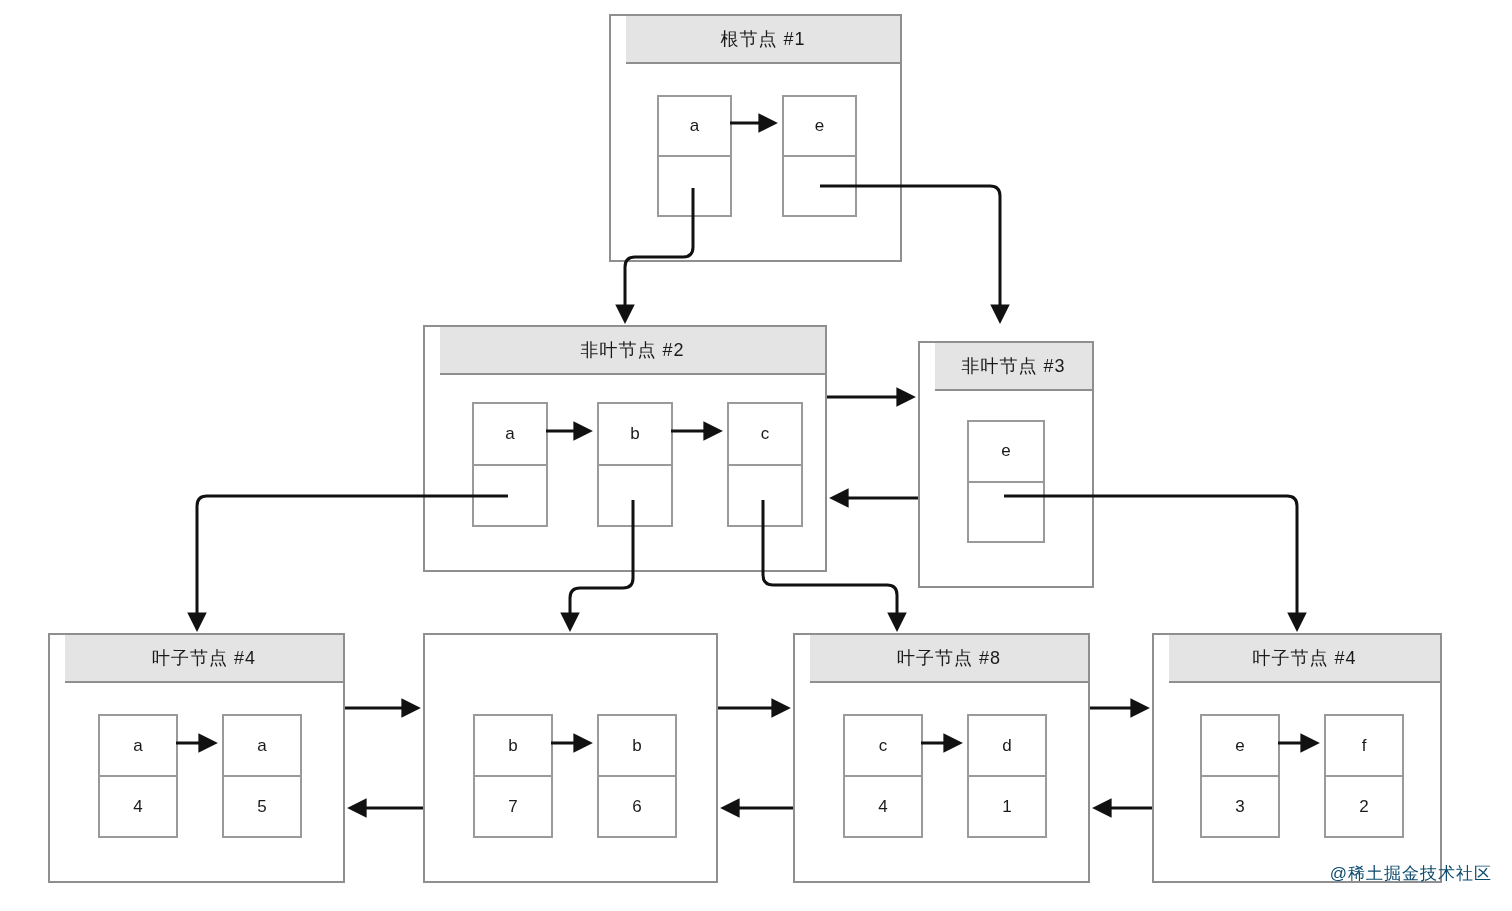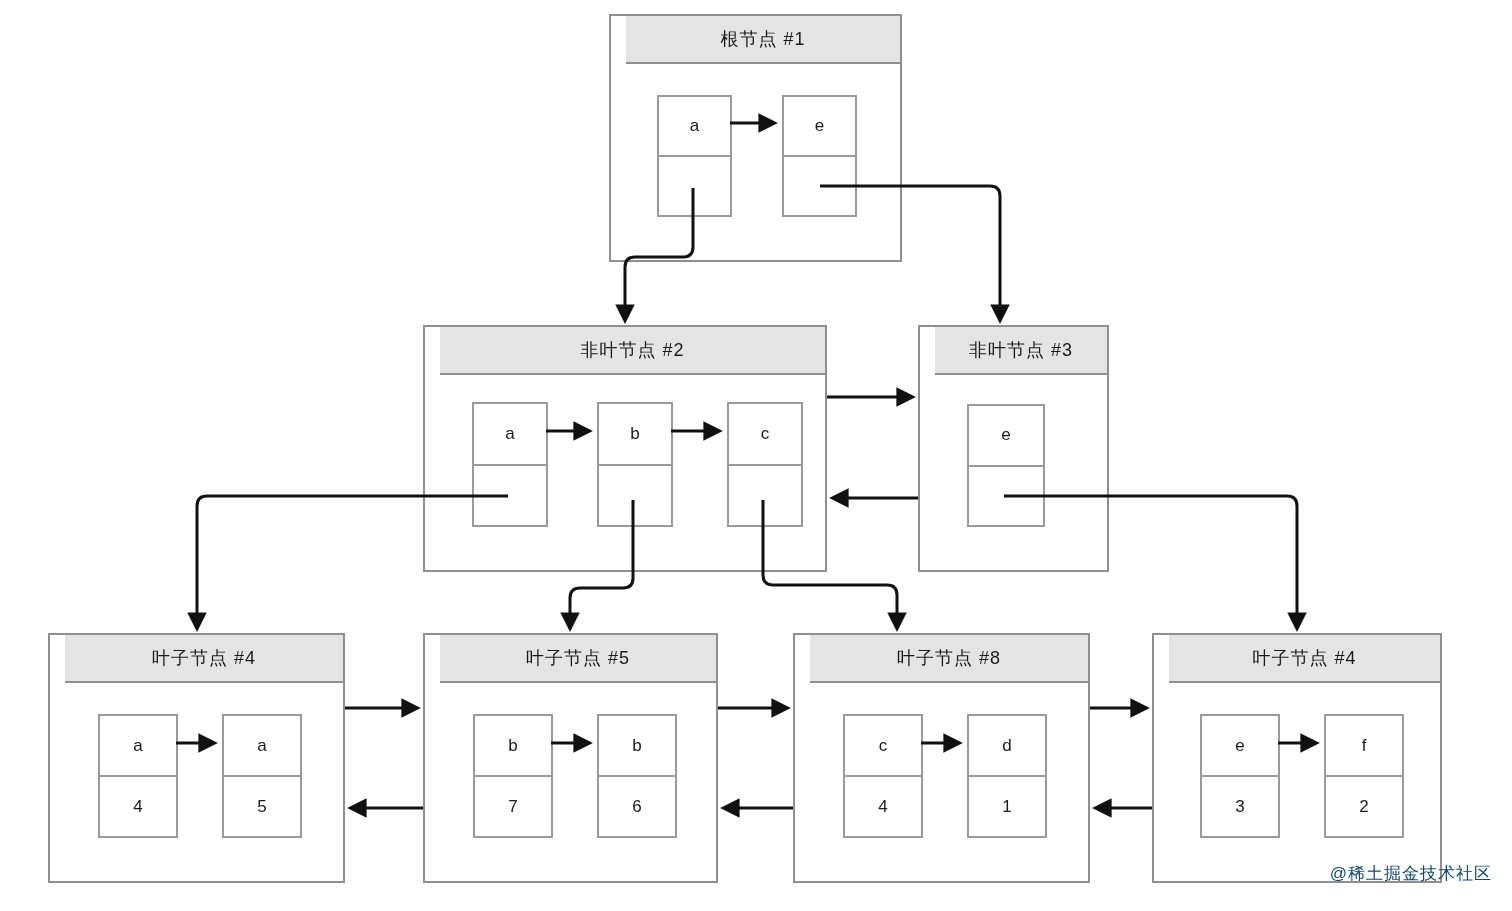--- a/index.html
+++ b/index.html
@@ -93,42 +93,41 @@
     <div class="cell" style="left:172px;top:75px;width:76px;height:125px">
       <div class="cell-key">b</div>
       <div class="cell-ptr"></div>
     </div>
     <div class="cell" style="left:302px;top:75px;width:76px;height:125px">
       <div class="cell-key">c</div>
       <div class="cell-ptr"></div>
     </div>
   </div>
 
-  <div class="node" style="left:918px;top:325px;width:191px;height:247px">
+  <div class="node" style="left:918px;top:341px;width:176px;height:247px">
     <div class="node-header">非叶节点 #3</div>
     <div class="cell" style="left:47px;top:77px;width:78px;height:123px">
       <div class="cell-key">e</div>
       <div class="cell-ptr"></div>
     </div>
   </div>
 
   <div class="node" style="left:48px;top:633px;width:297px;height:250px">
     <div class="node-header">叶子节点 #4</div>
     <div class="cell" style="left:48px;top:79px;width:80px;height:124px">
       <div class="cell-key">a</div>
       <div class="cell-ptr">4</div>
     </div>
     <div class="cell" style="left:172px;top:79px;width:80px;height:124px">
       <div class="cell-key">a</div>
       <div class="cell-ptr">5</div>
     </div>
   </div>
 
   <div class="node" style="left:423px;top:633px;width:295px;height:250px">
-    <div class="node-header">叶子节点 #5</div>
     <div class="cell" style="left:48px;top:79px;width:80px;height:124px">
       <div class="cell-key">b</div>
       <div class="cell-ptr">7</div>
     </div>
     <div class="cell" style="left:172px;top:79px;width:80px;height:124px">
       <div class="cell-key">b</div>
       <div class="cell-ptr">6</div>
     </div>
   </div>
 

